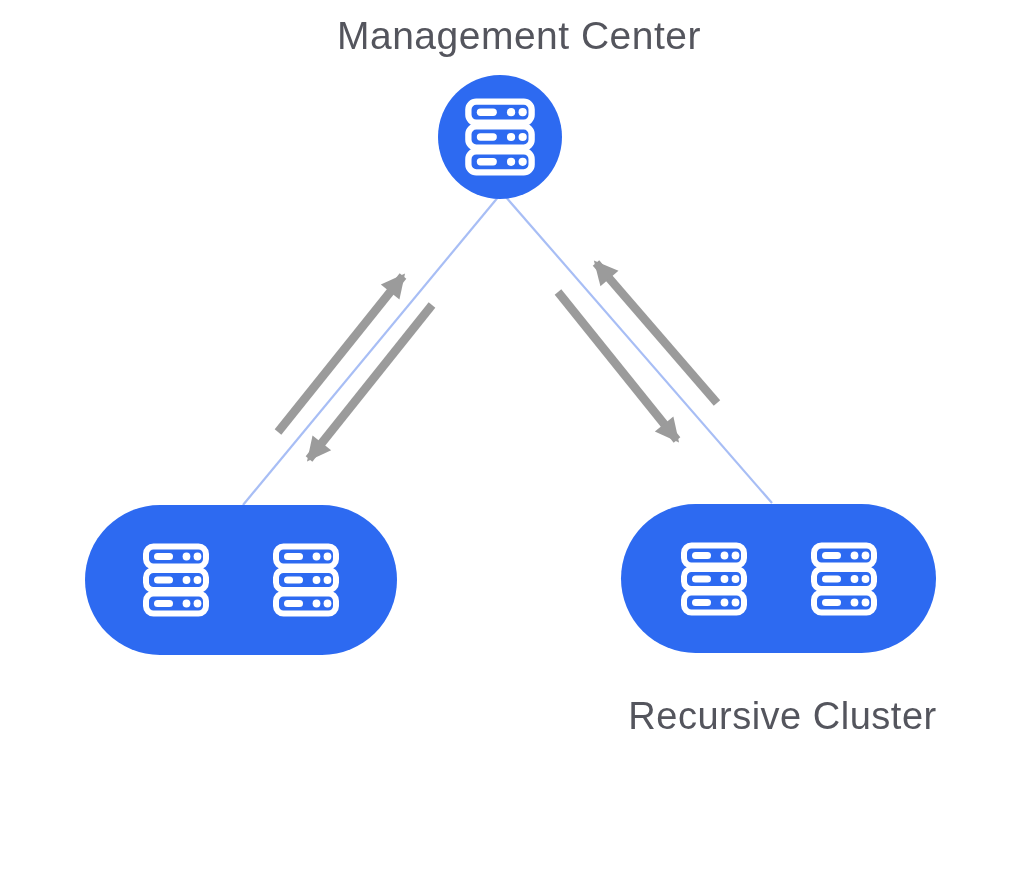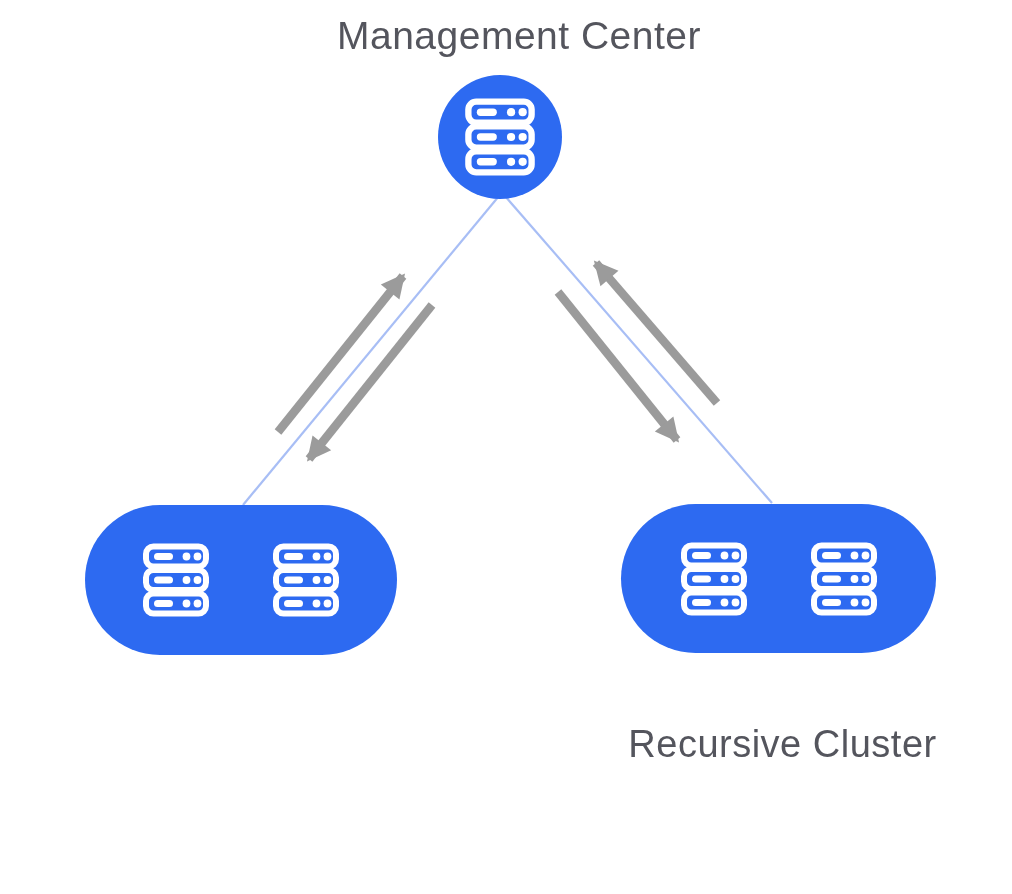--- a/index.html
+++ b/index.html
@@ -53,21 +53,21 @@
     position:absolute;
     top:690px;
     text-align:center;
     font-size:38px;font-weight:400;
     line-height:52px;
     color:var(--label-gray);
     letter-spacing:0.5px;
     z-index:2;
   }
   .cluster-label-left{left:85px;width:312px;}
-  .cluster-label-right{left:625px;width:315px;margin-top:28px;}
+  .cluster-label-right{left:625px;width:315px;}
 </style>
 </head>
 <body>
 
 <div class="canvas">
 
   <svg class="edges-layer" viewBox="0 0 1012 894" xmlns="http://www.w3.org/2000/svg" aria-hidden="true">
     <defs>
       <marker id="arrowhead" viewBox="0 0 12 12" refX="10" refY="6" markerWidth="26" markerHeight="26" markerUnits="userSpaceOnUse" orient="auto">
         <path d="M0.5,0.5 L11.5,6 L0.5,11.5 Z" fill="#9b9b9b"></path>

